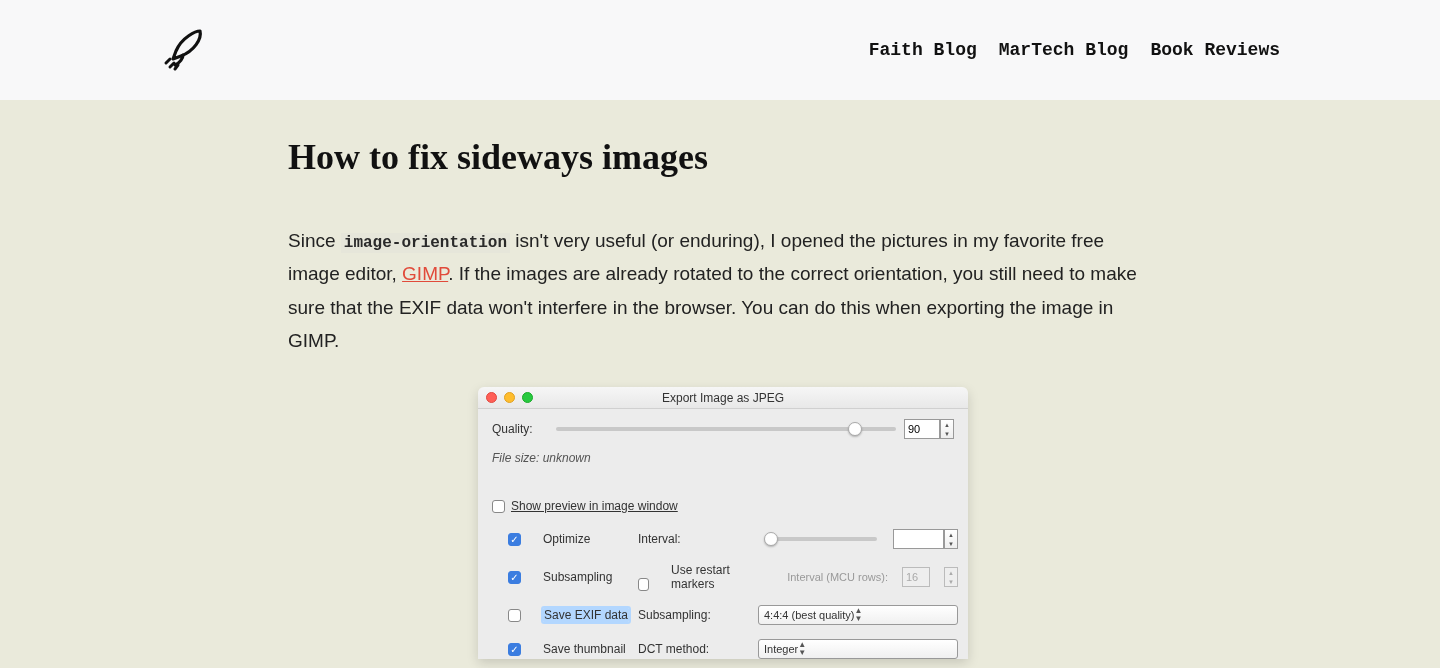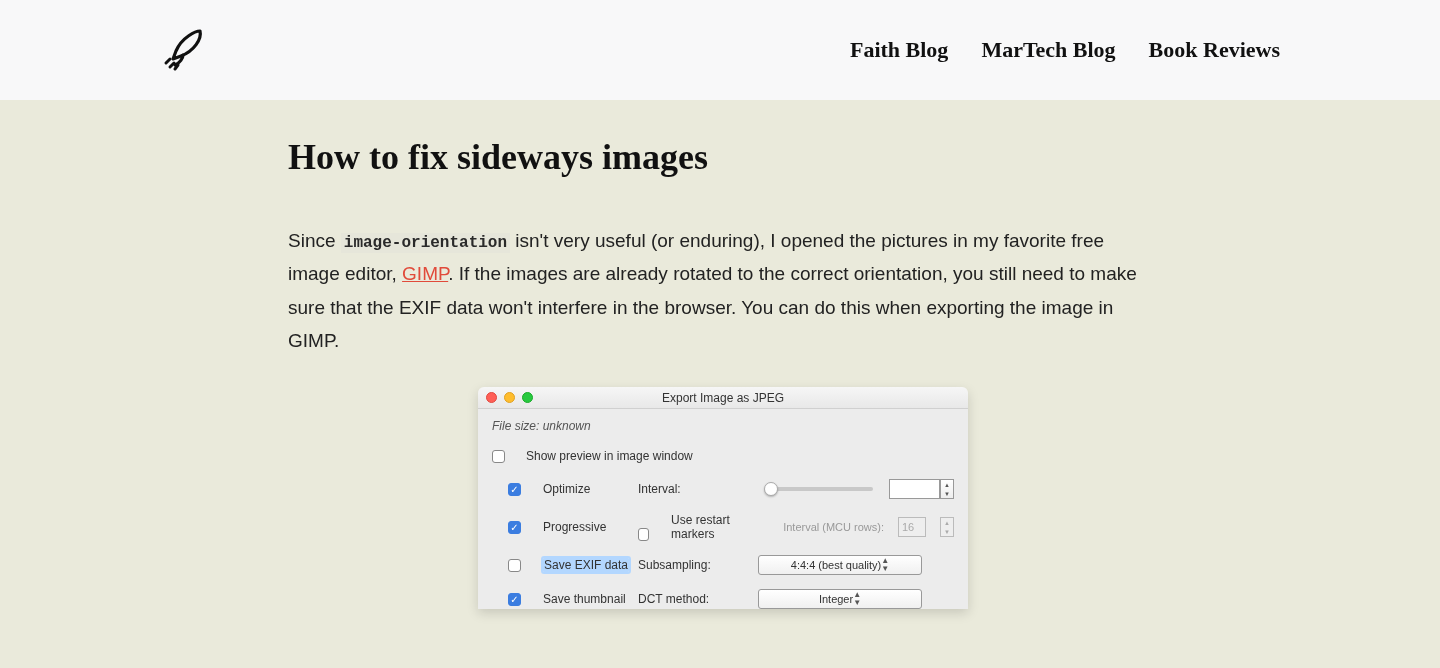--- a/index.html
+++ b/index.html
@@ -16,24 +16,24 @@
     height: 100px;
     background: #f8f8f9;
     display: flex;
     align-items: center;
     justify-content: space-between;
     padding: 0 160px;
   }
   .logo svg { display:block; }
   .nav {
     display: flex;
-    gap: 33px;
-    font-family: Liberation Serif, serif;
+    gap: 22px;
+    font-family: Liberation Mono, monospace;
     font-weight: 700;
-    font-size: 22px;
+    font-size: 18px;
     color: #111;
   }
   .nav a { color:#111; text-decoration:none; cursor:pointer; }
   .content {
     padding: 36px 0 0;
     width: 870px;
     margin: 0 0 0 288px;
   }
   h2.article-h {
     font-family: "Bodoni 72", "Bodoni MT", "Didot", Georgia, serif;
@@ -88,31 +88,31 @@
     color: #333;
   }
   .row { display:flex; align-items:center; margin-bottom:12px; }
   .row .lbl { width: 56px; }
   .slider-track { flex:1; height:4px; background:#c8c8c8; border-radius:2px; position:relative; margin:0 8px; }
   .slider-track.off{background:#c8c8c8;}
   .slider-thumb { position:absolute; top:-5px; width:14px; height:14px; background:#fff; border:1px solid #aaa; border-radius:50%; box-shadow:0 1px 2px rgba(0,0,0,0.25);}
   .numbox { width:36px; height:20px; border:1px solid #999; background:#fff; font-size:11px; padding:2px 3px; }
   .stepper { width:14px; height:20px; border:1px solid #999; background:linear-gradient(#fff,#eee); font-size:6px; display:flex; flex-direction:column; align-items:center; justify-content:center; color:#555; line-height:1;}
   .stepper .up, .stepper .down {flex:1; display:flex; align-items:center; justify-content:center;}
-  .fs-line { font-style: italic; color:#555; margin-bottom:16px;}
-  .chk-line { display:flex; align-items:center; gap:21px; margin-bottom:16px; }
+  .fs-line { font-style: italic; color:#555; margin-bottom:34px;}
+  .chk-line { display:flex; align-items:center; gap:6px; margin-bottom:16px;text-decoration:underline; }
   .chk { width:13px; height:13px; border:1px solid #888; border-radius:3px; background:#fff; display:flex; align-items:center; justify-content:center; }
   .chk.on { background:#3b7de0; border-color:#3b7de0; }
   .chk.on::after{content:"✓"; color:#fff; font-size:10px; line-height:1;}
   .disclose { width:0; height:0; border-left:5px solid transparent; border-right:5px solid transparent; border-top:7px solid #555; margin-right:6px;}
   .adv-head { display:flex; align-items:center; font-weight:600; margin-bottom:16px;}
   .adv-body { padding-left:16px; }
   .grid2 { display:grid; grid-template-columns: 130px 120px 1fr; row-gap:14px; align-items:center; }
   .col1 { display:flex; align-items:flex-end; gap:22px; }
-  .sel { border:1px solid #999; background:linear-gradient(#fff,#f0f0f0); height:20px; font-size:11px; padding:2px 5px; width:164px; display:flex; align-items:center; justify-content:center; border-radius:3px;}
+  .sel { border:1px solid #999; background:linear-gradient(#fff,#f0f0f0); height:20px; font-size:11px; padding:2px 5px; width:200px; display:flex; align-items:center; justify-content:flex-start; border-radius:3px;}
   .sel .arr{ font-size:8px; color:#555; display:flex; flex-direction:column; line-height:1;}
   .hl { background:#b3d7ff; outline:2px solid #b3d7ff; border-radius:1px; padding:0 1px;}
   .muted { color:#999; }
   .interval { justify-self:end; display:flex; align-items:center; gap:14px; font-size:11px;}
   .rhs-slider { display:flex; align-items:center; }
   .numbox.disabled, .stepper.disabled { background:#eee; color:#aaa; border-color:#bbb;}
 </style>
 </head>
 <body>
 
@@ -141,20 +141,31 @@
     <div class="mac-title">
       <div class="traffic">
         <div class="tl red"></div>
         <div class="tl yellow"></div>
         <div class="tl green"></div>
       </div>
       <span>Export Image as JPEG</span>
     </div>
     <div class="mac-body">
 
+      <div class="row">
+        <span class="lbl">Quality:</span>
+        <div class="slider-track">
+          <div class="slider-thumb" style="left:86%"></div>
+        </div>
+        <input class="numbox" value="90" style="">
+        <div class="stepper">
+            <div class="up">▲</div>
+            <div class="down">▼</div>
+          </div>
+      </div>
 
       <div class="fs-line">File size: unknown</div>
 
       <div class="chk-line">
         <div class="chk"></div>
         <span>Show preview in image window</span>
       </div>
 
 
       <div class="adv-body">
@@ -170,21 +181,21 @@
             </div>
             <input class="numbox" style="margin-left: 8px; padding-left: 46px;" value="0.00">
             <div class="stepper">
                 <div class="up">▲</div>
                 <div class="down">▼</div>
               </div>
           </div>
 
           <div class="col1">
               <div class="chk on"></div>
-              <span>Progressive</span>
+              <span>Subsampling</span>
             </div>
           <div class="col1">
               <div class="chk"></div>
               <span>Use restart markers</span>
             </div>
           <div class="interval">
               <span class="muted">Interval (MCU rows):</span>
             <input class="numbox disabled" style="width: 28px;" disabled="" value="16">
             <div class="stepper disabled">
                 <div class="up">▲</div>

